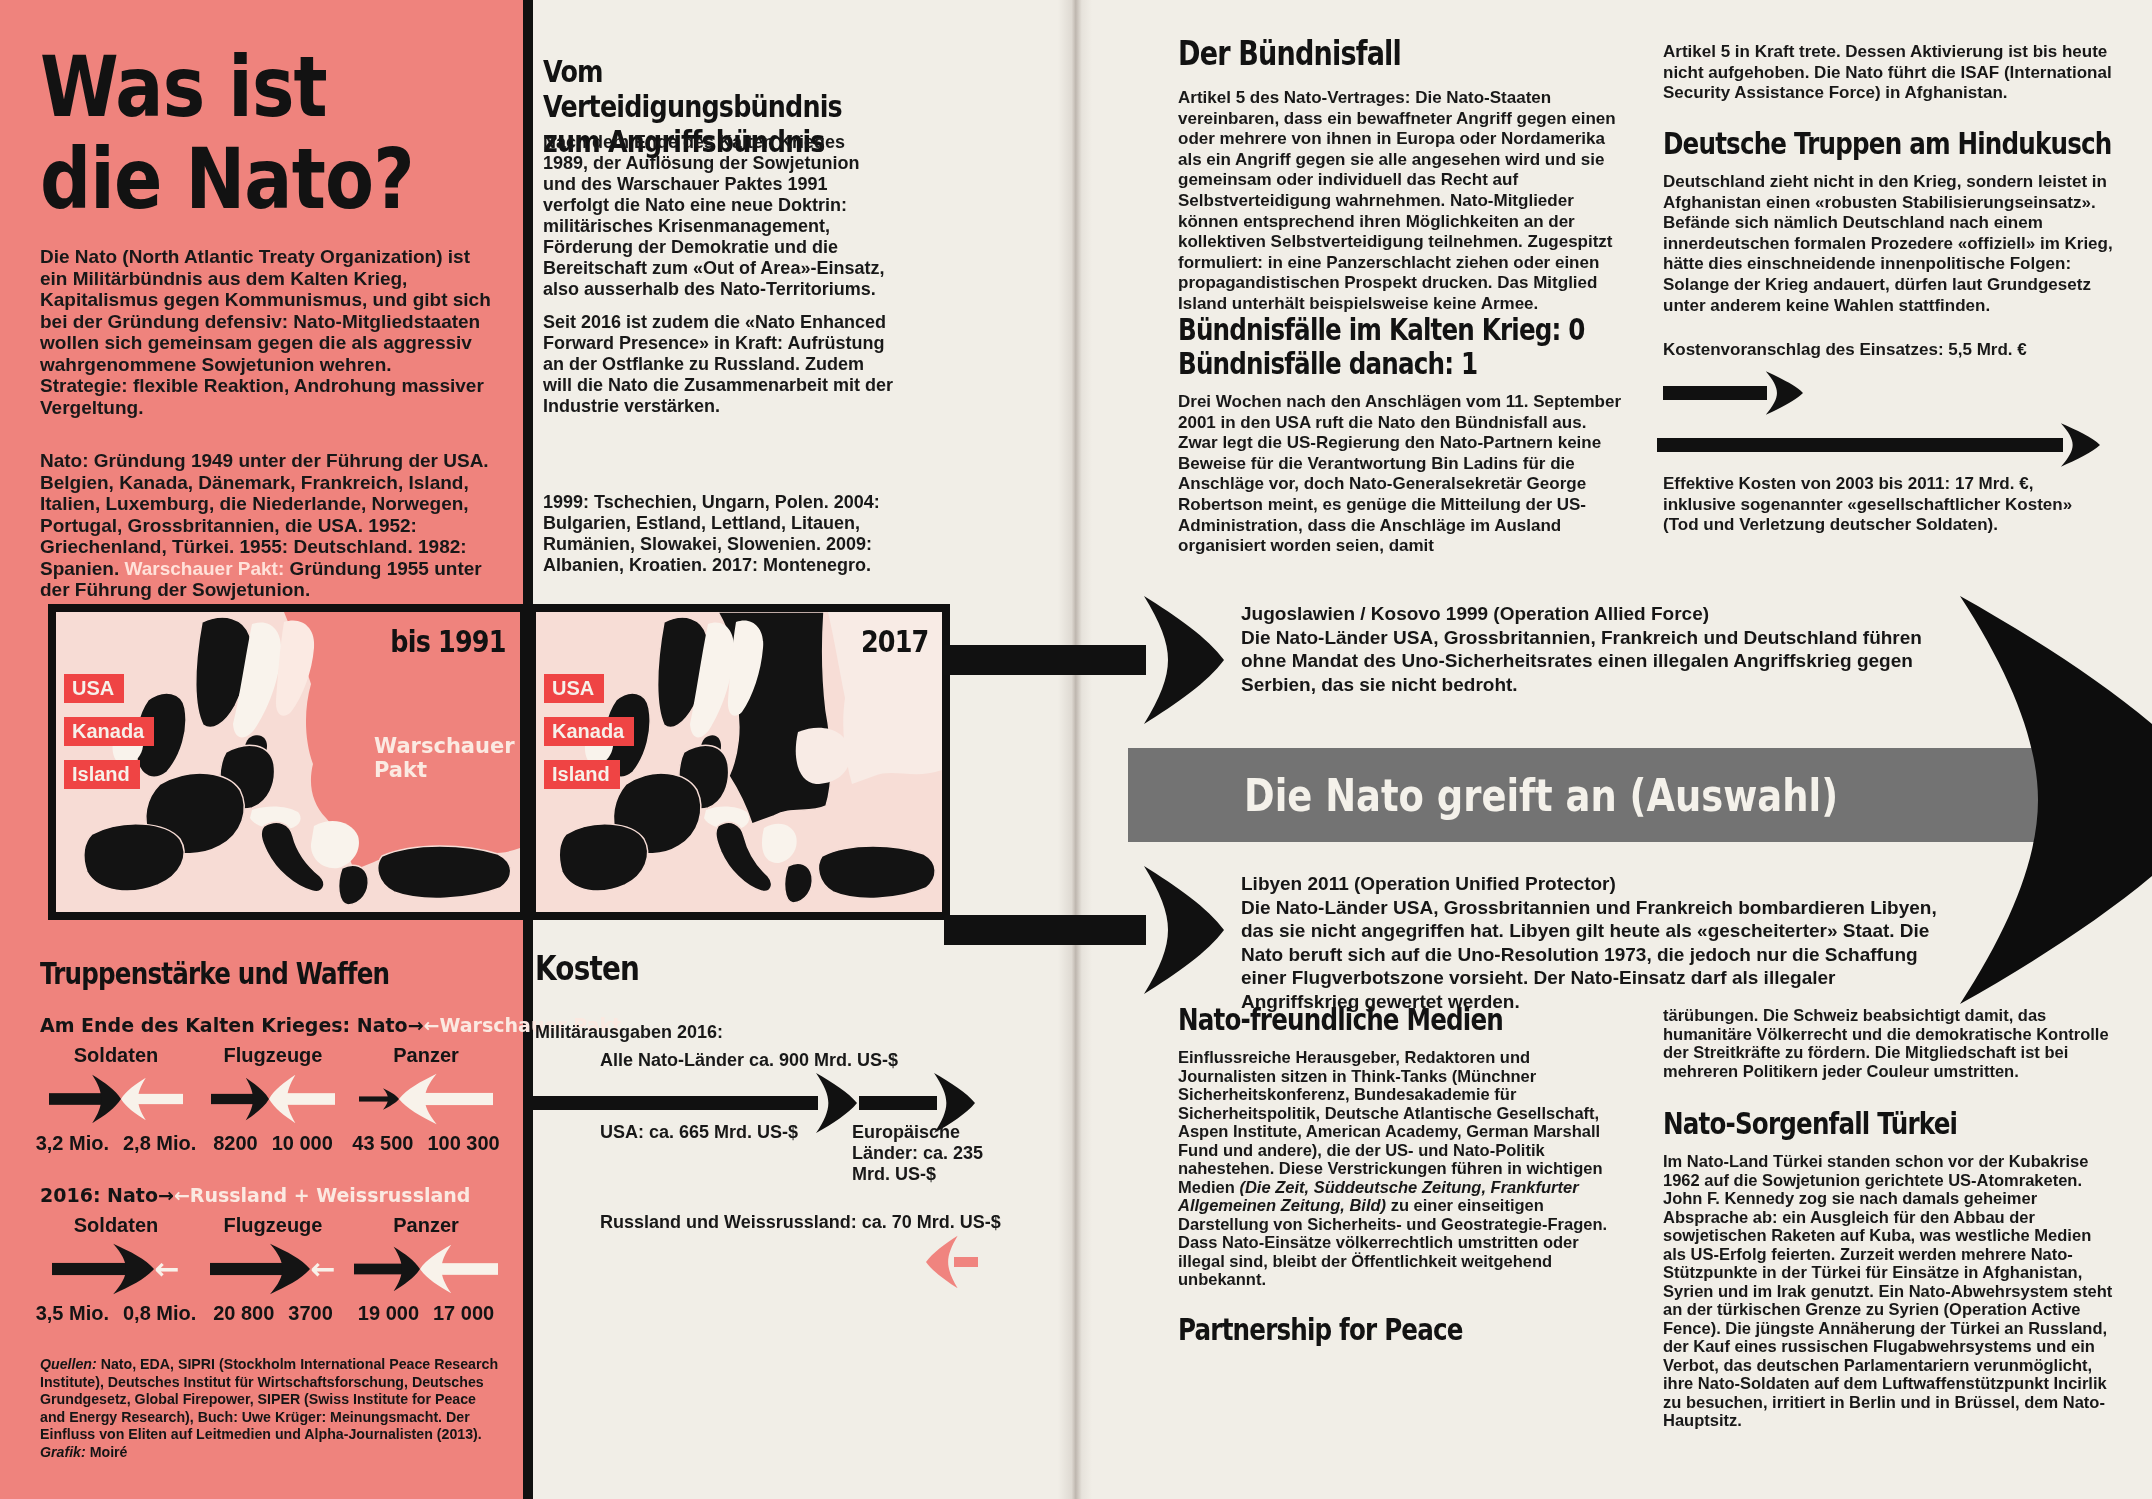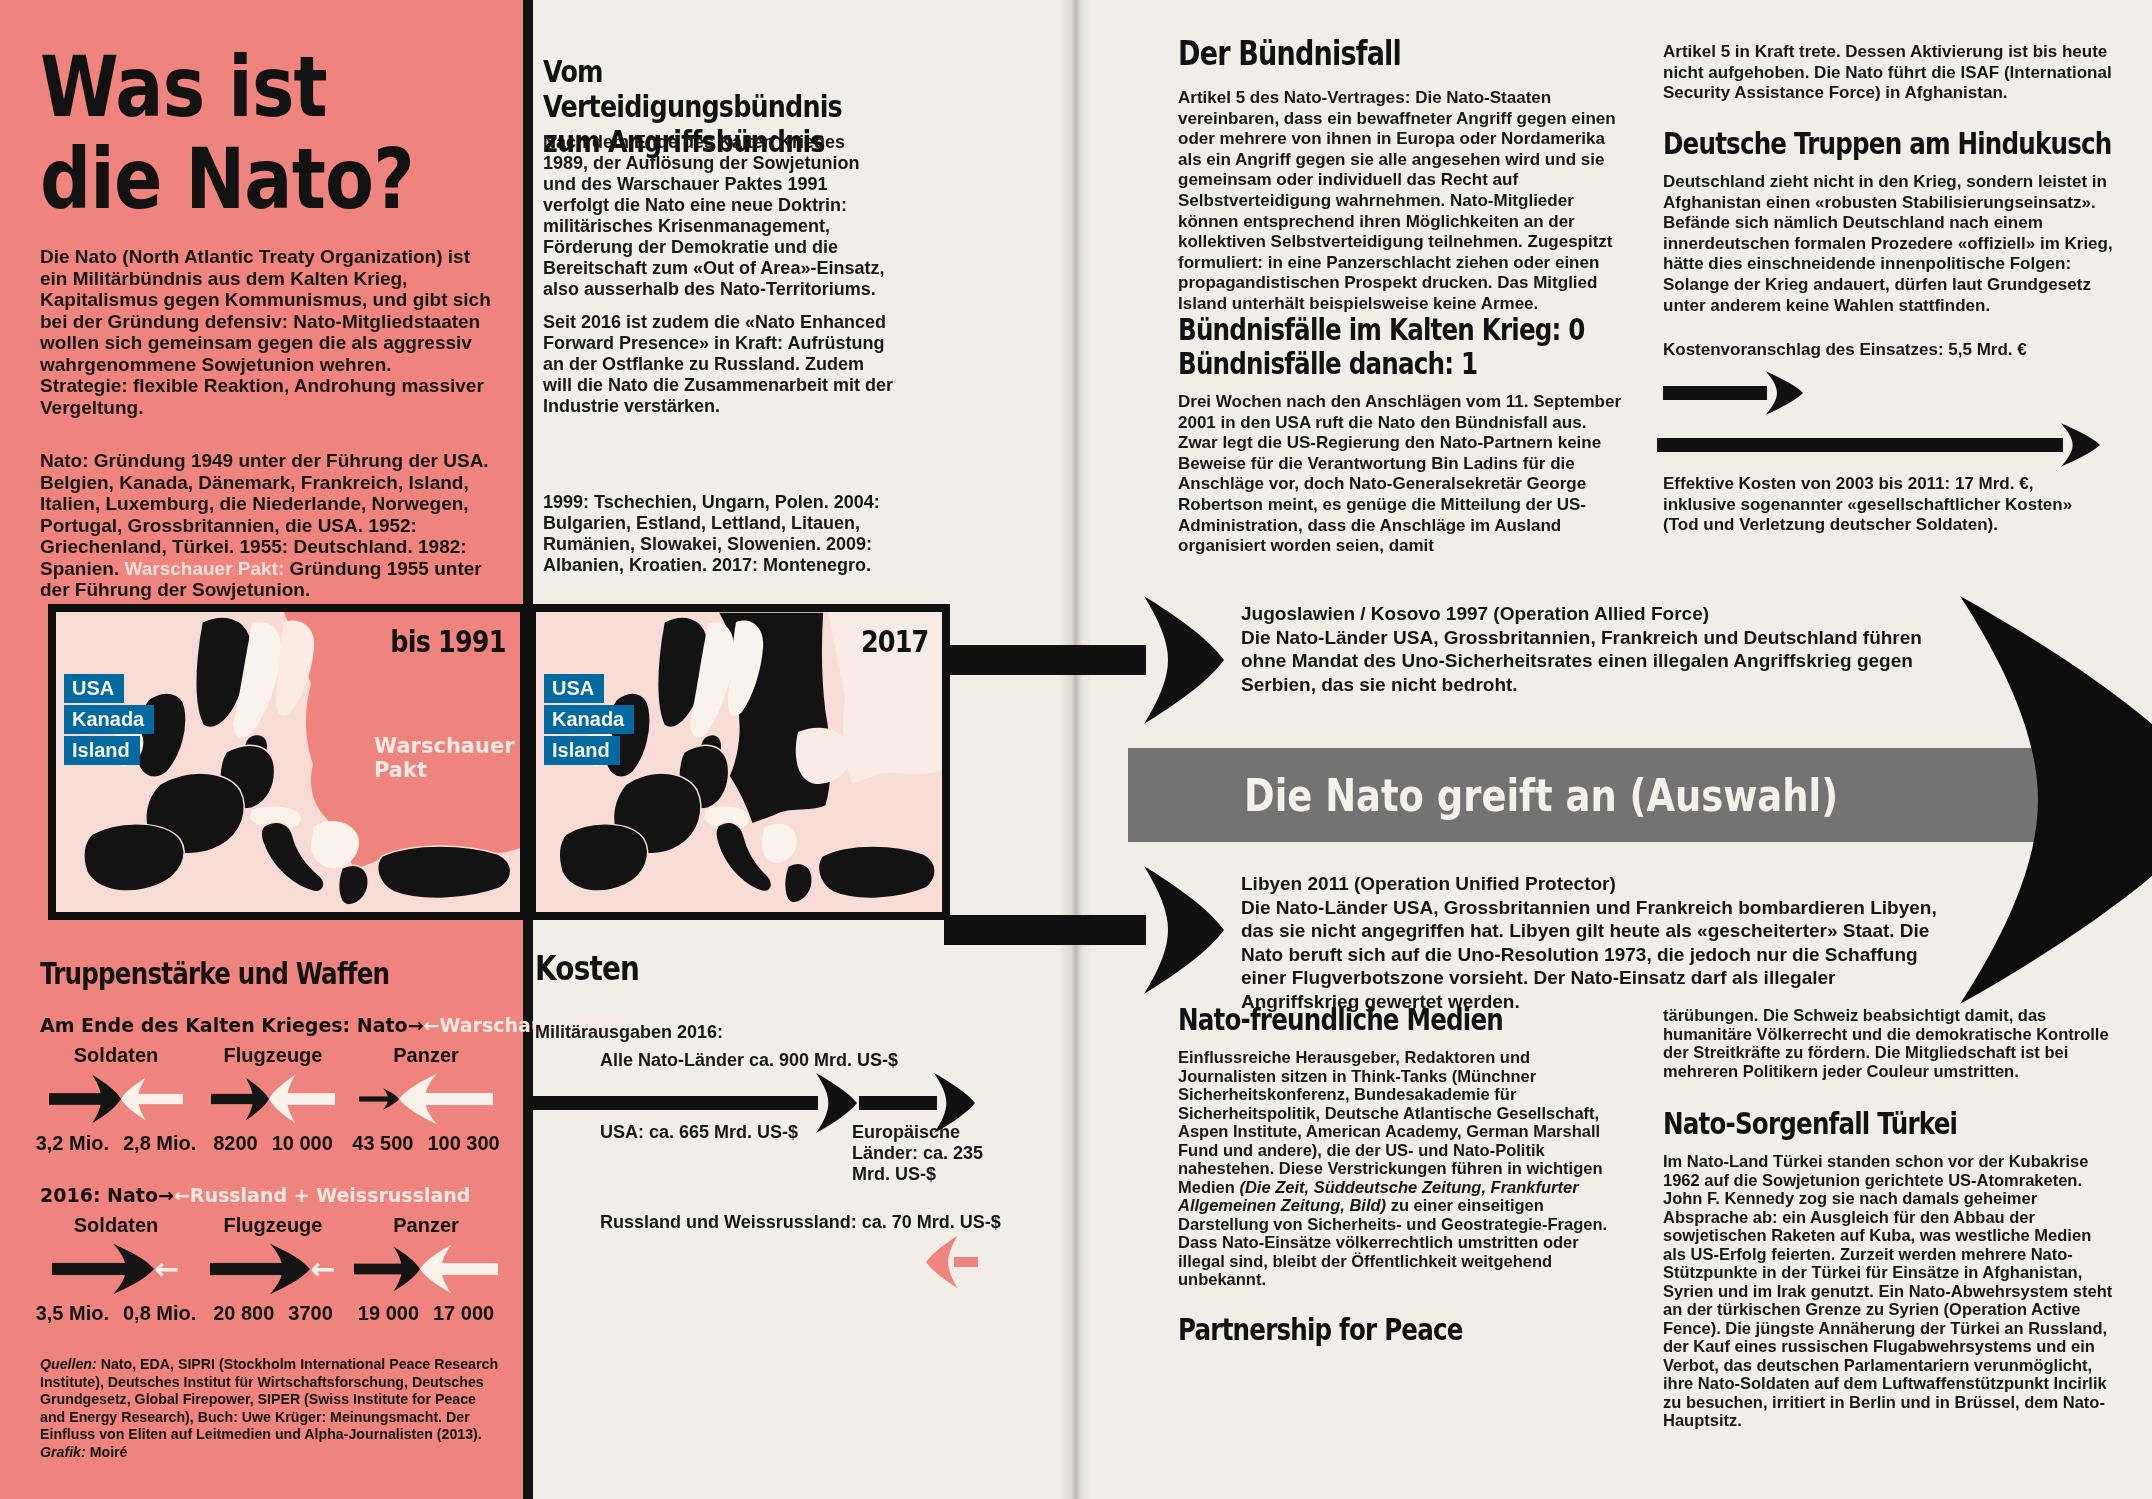--- a/index.html
+++ b/index.html
@@ -20,22 +20,22 @@
   .h33{font-size:33px;}
   .h34{font-size:34px;}
   .body{font-weight:bold;font-size:19px;line-height:21.5px;color:#181818;}
   .mid{font-weight:bold;font-size:18px;line-height:21px;color:#181818;}
   .rp{font-weight:bold;font-size:17px;line-height:20.6px;color:#181818;}
   .rpb{font-weight:bold;font-size:16.5px;line-height:18.5px;color:#181818;}
   .att{font-weight:bold;font-size:19px;line-height:23.5px;color:#161616;}
   .small{font-size:14.2px;line-height:17.6px;font-weight:bold;}
   .wh{color:#fbe9e1;}
   .map{border:8px solid #101010;box-sizing:border-box;background:#f7dcd5;}
-  .chip{background:#0369a1;color:#f6f1ea;font-weight:bold;font-size:20px;line-height:22px;
-        padding:3px 10px 4px 8px;width:max-content;margin-bottom:2px;text-align:right;}
+  .chip{background:#ef4444;color:#f6f1ea;font-weight:bold;font-size:20px;line-height:22px;
+        padding:3px 10px 4px 8px;width:max-content;margin-bottom:14px;text-align:right;}
   .cap{font-family:"DejaVu Sans",sans-serif;font-weight:800;font-size:30px;letter-spacing:-1px;
        transform:scaleX(.85);transform-origin:100% 0;color:#121212;}
   .bar{background:#111;}
   .banner{background:#737373;}
   .bannertext{font-family:"DejaVu Sans",sans-serif;font-weight:800;font-size:45px;letter-spacing:0;
        color:#f4f1ea;transform:scaleX(.82);transform-origin:0 50%;white-space:nowrap;}
   .tgroup{text-align:center;}
   .tname{font-weight:bold;font-size:20px;color:#141414;height:26px;}
   .tarrows{height:58px;display:flex;align-items:center;justify-content:center;}
   .tnums{display:flex;justify-content:center;gap:14px;font-weight:bold;font-size:20px;color:#141414;margin-top:4px;white-space:nowrap;}
@@ -286,21 +286,21 @@
         <use href="#head-r" x="401" y="0" width="42" height="46"></use>
       </g>
   </svg>
   <div class="abs rp" style="left:1663px;top:474px;width:440px;">Effektive Kosten von 2003 bis 2011: 17 Mrd. €, inklusive sogenannter «gesellschaftlicher Kosten» (Tod und Verletzung deutscher Soldaten).</div>
 
   <div class="abs bar" style="left:944px;top:645px;width:202px;height:30px;"></div>
   <svg class="abs" style="left:1138px;top:592px;" width="86" height="136">
     <use href="#head-r" width="86" height="136" fill="#111"></use>
   </svg>
   <div class="abs att" style="left:1241px;top:602px;width:690px;">
-    <div>Jugoslawien / Kosovo 1997 (Operation Allied Force)</div>
+    <div>Jugoslawien / Kosovo 1999 (Operation Allied Force)</div>
     <div>Die Nato-Länder USA, Grossbritannien, Frankreich und Deutschland führen ohne Mandat des Uno-Sicherheitsrates einen illegalen Angriffskrieg gegen Serbien, das sie nicht bedroht.</div>
   </div>
 
   <div class="abs banner" style="left:1128px;top:748px;width:1024px;height:94px;">
     <div class="abs bannertext" style="left:116px;top:50%;transform:scaleX(.82) translateY(-50%);">Die Nato greift an (Auswahl)</div>
   </div>
 
   <div class="abs bar" style="left:944px;top:915px;width:202px;height:30px;"></div>
   <svg class="abs" style="left:1138px;top:862px;" width="86" height="136">
     <use href="#head-r" width="86" height="136" fill="#111"></use>

